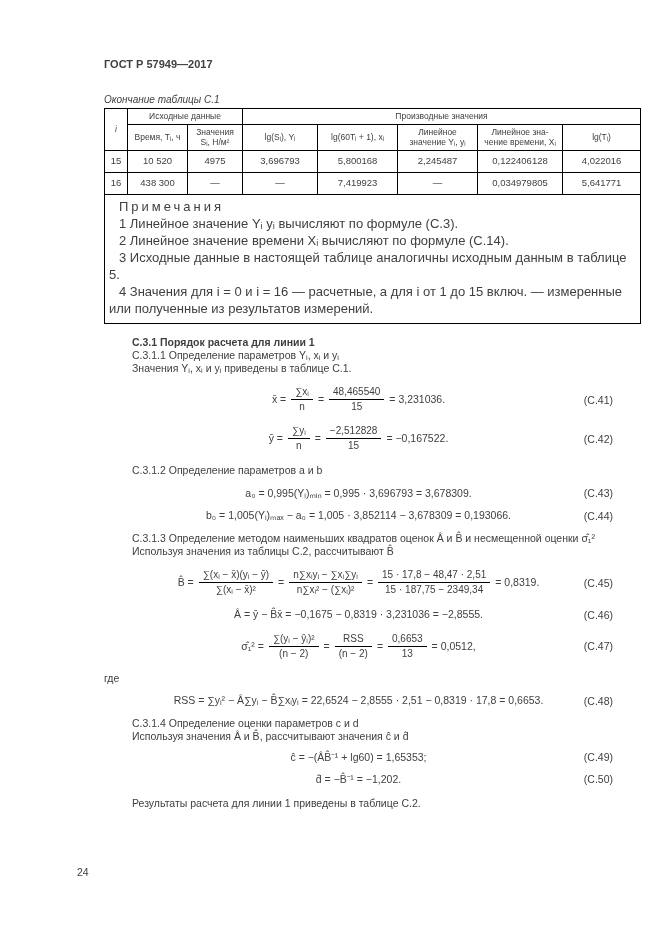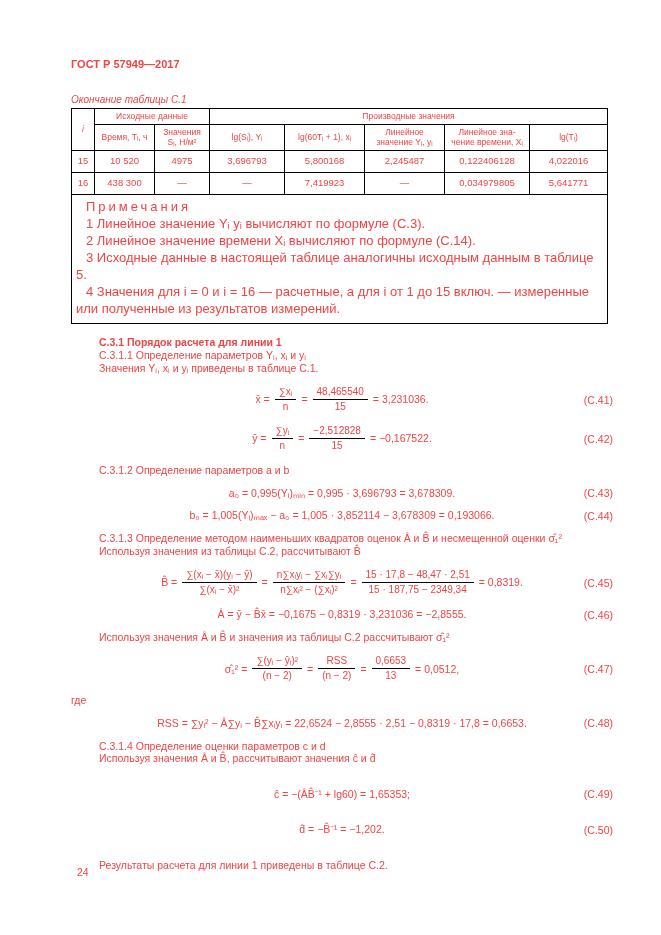--- a/index.html
+++ b/index.html
@@ -4,22 +4,22 @@
 <style>
   * { margin: 0; padding: 0; box-sizing: border-box; }
   html, body { background: #e8e8e8; }
   .page {
     position: relative;
     width: 661px;
     height: 935px;
     margin: 0 auto;
     background: #ffffff;
     font-family: "Liberation Sans", sans-serif;
-    color: #ef4444;
-    padding: 58px 48px 0 71px;
+    color: #404040;
+    padding: 58px 48px 0 104px;
     overflow: hidden;
   }
   .doc-header { font-weight: bold; font-size: 11px; margin-bottom: 24px; }
   .table-caption { font-style: italic; font-size: 10px; margin-bottom: 3px; }
 
   table.data-table { border-collapse: collapse; width: 536px; table-layout: fixed; }
   .data-table th, .data-table td {
     border: 1px solid #000;
     text-align: center;
     vertical-align: middle;
@@ -36,21 +36,21 @@
 
   .body-text { font-size: 10.5px; line-height: 1.2; }
   .para { text-indent: 28px; }
   .bold { font-weight: bold; }
   .mt-12 { margin-top: 12px; }
   .mt-6 { margin-top: 6px; }
 
   .eq-row { position: relative; text-align: center; }
   .eq-std { margin: 10px 0; }
   .eq-frac { margin: 12px 0; }
-  .eq-wide { margin: 23px 0; }
+  .eq-wide { margin: 9px 0; }
   .eq-num {
     position: absolute; right: 0; top: 50%;
     transform: translateY(-50%);
     font-size: 10.5px;
   }
   .eq-body { font-size: 10.5px; display: inline-block; }
   .eq-part { vertical-align: middle; display: inline-block; padding: 0 2px; }
   .frac { display: inline-block; vertical-align: middle; text-align: center; margin: 0 3px; font-size: 10px; }
   .frac .num { display: block; border-bottom: 1px solid #000; padding: 0 4px 1px; }
   .frac .den { display: block; padding: 1px 4px 0; }
@@ -166,21 +166,20 @@
         <span class="eq-part">B̂ =</span><span class="frac"><span class="num">∑(xᵢ − x̄)(yᵢ − ȳ)</span><span class="den">∑(xᵢ − x̄)²</span></span><span class="eq-part">=</span><span class="frac"><span class="num">n∑xᵢyᵢ − ∑xᵢ∑yᵢ</span><span class="den">n∑xᵢ² − (∑xᵢ)²</span></span><span class="eq-part">=</span><span class="frac"><span class="num">15 · 17,8 − 48,47 · 2,51</span><span class="den">15 · 187,75 − 2349,34</span></span><span class="eq-part">= 0,8319.</span>
       </span>
       <span class="eq-num">(С.45)</span>
     </div>
 
     <div class="eq-row eq-std">
       <span class="eq-body">Â = ȳ − B̂x̄ = −0,1675 − 0,8319 · 3,231036 = −2,8555.</span>
       <span class="eq-num">(С.46)</span>
     </div>
 
-    <div class="para mt-6">Используя значения Â и B̂ и значения из таблицы С.2 рассчитывают σ̂₁²</div>
 
     <div class="eq-row eq-frac">
       <span class="eq-body">
         <span class="eq-part">σ̂₁² =</span><span class="frac"><span class="num">∑(yᵢ − ŷᵢ)²</span><span class="den">(n − 2)</span></span><span class="eq-part">=</span><span class="frac"><span class="num">RSS</span><span class="den">(n − 2)</span></span><span class="eq-part">=</span><span class="frac"><span class="num">0,6653</span><span class="den">13</span></span><span class="eq-part">= 0,0512,</span>
       </span>
       <span class="eq-num">(С.47)</span>
     </div>
 
     <div>где</div>
 

